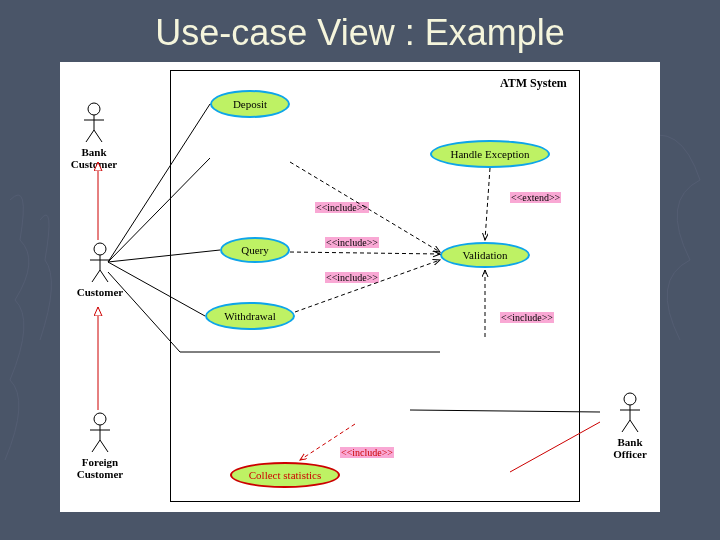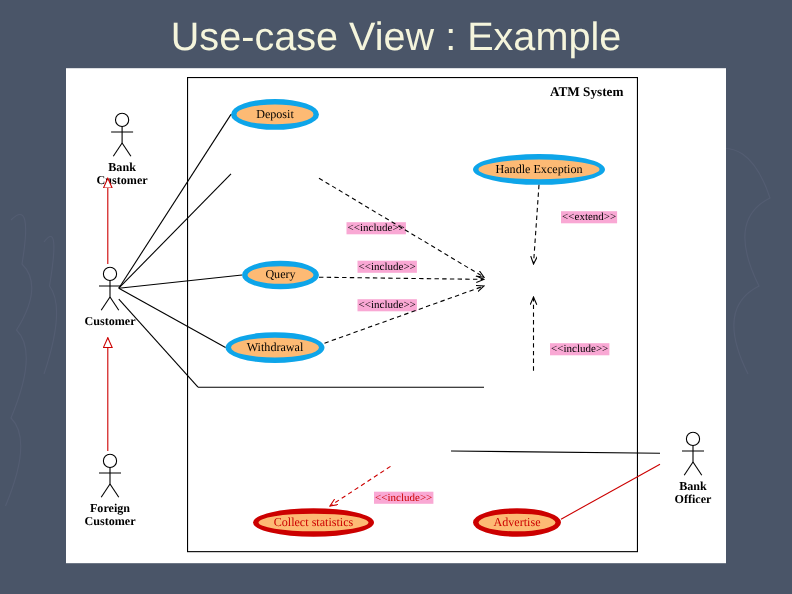--- a/index.html
+++ b/index.html
@@ -52,23 +52,23 @@
   }
   .actor svg { display: block; margin: 0 auto; }
   .actor-label {
     font-size: 11px;
     font-weight: bold;
     margin-top: 2px;
     line-height: 1.1;
   }
   .usecase {
     position: absolute;
-    border: 5px solid #0ea5e9;
+    border: 2px solid #0ea5e9;
     border-radius: 50%;
-    background: #fdba74;
+    background: #bef264;
     display: flex;
     align-items: center;
     justify-content: center;
     font-size: 11px;
     padding: 2px;
   }
   .usecase.red { border-color: #c00; color: #c00; }
   .stereo {
     position: absolute;
     font-size: 10px;
@@ -95,21 +95,21 @@
   </g>
 </svg>
 
 <h1 class="title">Use-case View : Example</h1>
 
 <div class="diagram-wrap">
 
   <div class="system-box"></div>
   <div class="system-label" style="left:440px; top:14px;">ATM System</div>
 
-  <div class="actor" style="left:21px; top:40px;">
+  <div class="actor" style="left:4px; top:40px;">
     <svg width="28" height="42">
       <circle cx="14" cy="7" r="6" fill="none" stroke="#000"></circle>
       <line x1="14" y1="13" x2="14" y2="28" stroke="#000"></line>
       <line x1="4" y1="18" x2="24" y2="18" stroke="#000"></line>
       <line x1="14" y1="28" x2="6" y2="40" stroke="#000"></line>
       <line x1="14" y1="28" x2="22" y2="40" stroke="#000"></line>
     </svg>
     <div class="actor-label">Bank Customer</div>
   </div>
 
@@ -146,24 +146,24 @@
     </svg>
     <div class="actor-label" style="white-space:pre-line;">Bank
 Officer</div>
   </div>
 
   <div class="usecase" style="left:150px; top:28px; width:80px; height:28px;">Deposit</div>
   <div class="usecase" style="left:160px; top:175px; width:70px; height:26px;">Query</div>
   <div class="usecase" style="left:145px; top:240px; width:90px; height:28px;">Withdrawal</div>
 
   <div class="usecase" style="left:370px; top:78px; width:120px; height:28px;">Handle Exception</div>
+  <div class="usecase" style="left:380px; top:180px; width:90px; height:26px;">Validation</div>
 
 
   <div class="usecase red" style="left:170px; top:400px; width:110px; height:26px;">Collect statistics</div>
-  <div class="usecase red" style="left:370px; top:400px; width:80px; height:26px;">Advertise</div>
 
   <div class="stereo" style="left:255px; top:140px;">&lt;&lt;include&gt;&gt;</div>
   <div class="stereo" style="left:265px; top:175px;">&lt;&lt;include&gt;&gt;</div>
   <div class="stereo" style="left:265px; top:210px;">&lt;&lt;include&gt;&gt;</div>
   <div class="stereo" style="left:440px; top:250px;">&lt;&lt;include&gt;&gt;</div>
   <div class="stereo" style="left:450px; top:130px;">&lt;&lt;extend&gt;&gt;</div>
   <div class="stereo" style="left:280px; top:385px; color:#c00;">&lt;&lt;include&gt;&gt;</div>
 
   <svg class="conn" width="600" height="450" style="left:0; top:0;">
     <defs>

